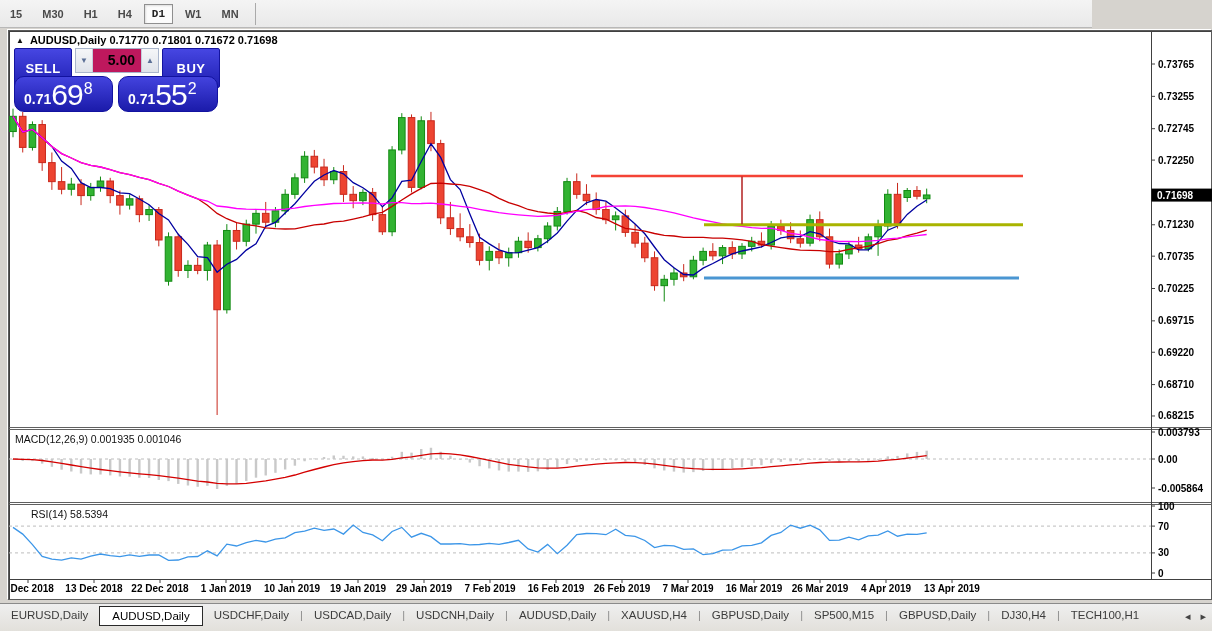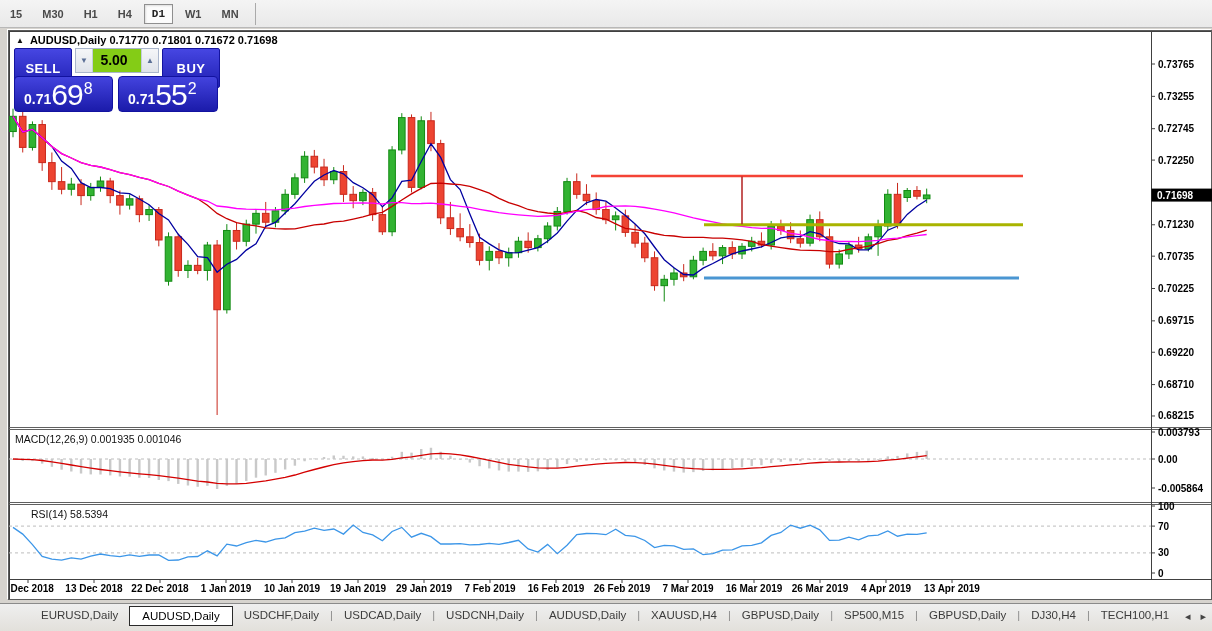--- a/index.html
+++ b/index.html
@@ -1,20 +1,20 @@
 <!DOCTYPE html>
 <html><head>
 <meta charset="utf-8">
 <style>
   * { margin:0; padding:0; box-sizing:border-box; }
   html,body { width:1212px; height:631px; overflow:hidden;
     font-family:"Liberation Sans", sans-serif; background:#d6d3ce; }
 
   
-  .toolbar { position:absolute; left:0; top:0; width:1212px; height:28px;
+  .toolbar { position:absolute; left:0; top:0; width:1092px; height:28px;
     background:linear-gradient(180deg,#f4f4f4,#e9e9e9);
     border-bottom:1px solid #b8b8b8; display:flex; align-items:center; }
   .tfbtn { font-size:11px; font-weight:700; color:#4a4a4a; padding:3px 7px;
     margin:0 2px; border:1px solid transparent; cursor:default; }
   .tfbtn.active { background:#fbfbfb; border:1px solid #8f8f8f; color:#222;
     box-shadow:inset 1px 1px 2px rgba(0,0,0,.12);font-family:Liberation Mono, monospace; }
   .tb-sep { width:1px; height:22px; background:#aaa; margin:0 6px; }
 
   
   .chart-window { position:absolute; left:8px; top:30px; width:1204px; height:570px;
@@ -32,39 +32,39 @@
   .tp-btn { width:58px; height:40px; color:#fff; font-size:13px; font-weight:700;
     display:flex; align-items:center; justify-content:center; letter-spacing:.5px;
     background:linear-gradient(180deg,#4646e2,#1f1fb2); border:1px solid #1414a0;
     border-radius:2px; cursor:pointer; }
   .tp-stepper { flex:1; display:flex; margin:0 3px; border:1px solid #aab6cc; background:#fff; }
   .tp-arrow { width:17px; background:linear-gradient(180deg,#f5f6f8,#dfe3ea);
     color:#5b6f96; font-size:8px; display:flex; align-items:center; justify-content:center;
     cursor:pointer; }
   .tp-arrow.dn { border-right:1px solid #c4cddc; }
   .tp-arrow.up { border-left:1px solid #c4cddc; }
-  .tp-vol { flex:1; font-size:14px; font-weight:700; color:#000; text-align:center;
-    padding:3px 6px 0 0; background:#84cc16; }
+  .tp-vol { flex:1; font-size:14px; font-weight:700; color:#000; text-align:right;
+    padding:3px 6px 0 0; background:#be185d; }
   .tp-price { position:absolute; top:28px; height:36px; color:#fff;
     background:linear-gradient(180deg,#4343de,#1b1baa); border:1px solid #1212a0;
-    border-radius:4px; display:flex; align-items:baseline; padding:0 0 0 9px; cursor:pointer; }
+    border-radius:10px; display:flex; align-items:baseline; padding:0 0 0 9px; cursor:pointer; }
   .tp-price.sell { left:0; width:99px; }
   .tp-price.buy  { left:104px; width:100px; }
   .pp-small { font-size:14px; font-weight:700; align-self:flex-end; margin-bottom:4px; }
   .pp-big { font-size:30px; font-weight:400; line-height:36px; letter-spacing:-1px; }
   .pp-sup { font-size:16px; font-weight:400; position:relative; top:3px; left:1px;
     align-self:flex-start; }
 
   .ind-label { position:absolute; font-size:10.5px; font-weight:400; color:#111;
     white-space:nowrap; }
 
   
   .tabbar { position:absolute; left:0; top:603px; width:1212px; height:28px;
     background:linear-gradient(180deg,#efefef,#e2e0db); border-top:1px solid #8a8a8a;
-    display:flex; align-items:flex-start; padding:2px 0 0 30px; }
+    display:flex; align-items:flex-start; padding:2px 0 0 0; }
   .tab { font-size:11.5px; color:#3c3c3c; padding:3px 11px; white-space:nowrap; cursor:pointer; }
   .tab.active { background:#fff; border:1px solid #2a2a2a; font-weight:400; color:#000;
     padding:3px 12px; }
   .tab-sep { color:#8a8a8a; font-size:11px; padding-top:3px; }
   .tab-scroll { position:absolute; right:6px; top:6px; display:flex; gap:10px;
     font-size:11px; color:#444; }
   .tab-scroll span { cursor:pointer; }
 </style>
 </head>
 <body>

